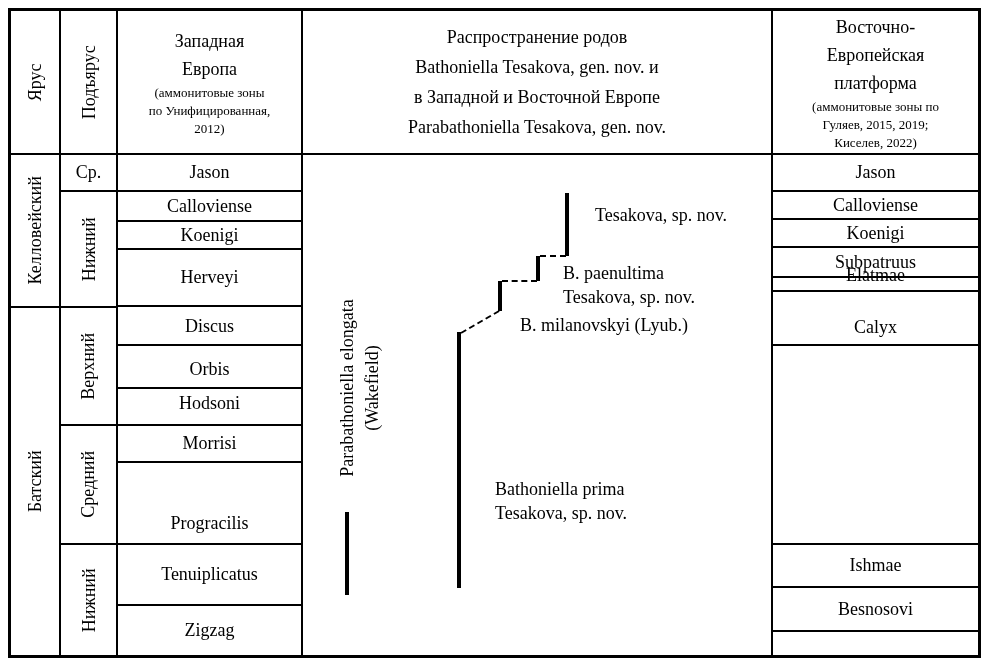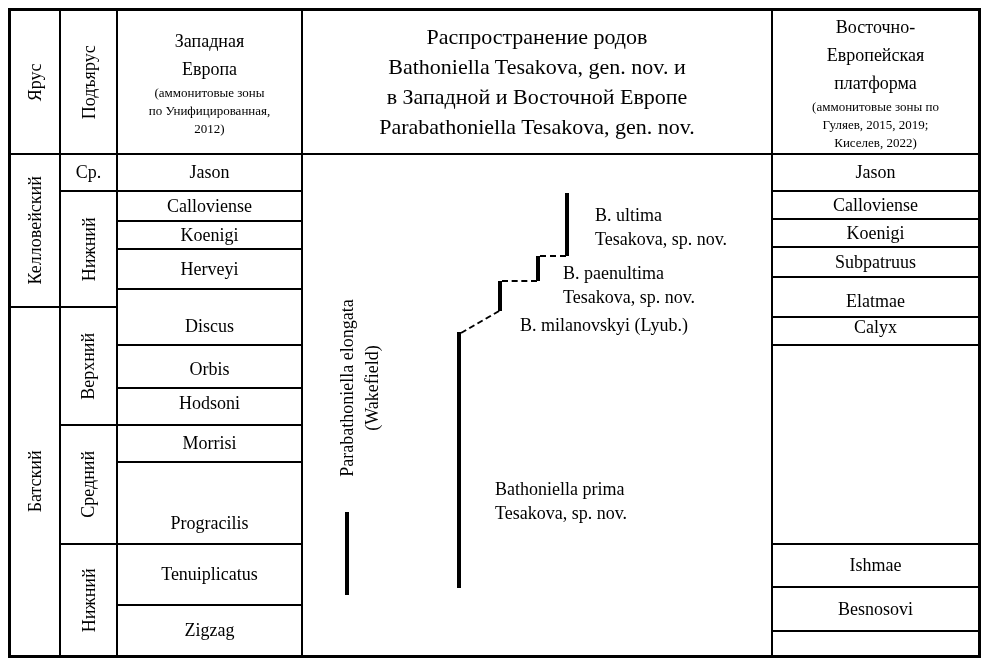--- a/index.html
+++ b/index.html
@@ -16,21 +16,21 @@
     position:absolute; left:0; right:0;
     border-bottom:2px solid #000;
     display:flex; align-items:center; justify-content:center;
     text-align:center; font-size:18px; line-height:1.15;
   }
   .cell.nb { border-bottom:none; }
   .rotspan { transform:rotate(-90deg); white-space:nowrap; display:inline-block; }
   .hdrcell { flex-direction:column; }
   .hdr-title { font-size:18px; line-height:28px; }
   .hdr-note { font-size:13px; line-height:16px; margin-top:2px; }
-  .range-hdr-line { font-size:22px; line-height:30px;text-align:right; }
+  .range-hdr-line { font-size:18px; line-height:30px;text-align:right; }
   .range-body { position:absolute; left:0; right:0; top:144px; height:500px; }
   .rl { position:absolute; width:4px; background:#000; }
   .dash-h { position:absolute; border-top:2px dashed #000; height:0; }
   .dash-diag { position:absolute; border-top:2px dashed #000; height:0; transform-origin:left center; }
   .taxon { position:absolute; font-size:18px; line-height:24px; white-space:nowrap; text-align:left; }
   .taxon-rot { position:absolute; left:-62px; top:207px; width:240px; height:52px;
     transform:rotate(-90deg); text-align:center; font-size:18px; line-height:25px; white-space:nowrap; }
 </style>
 </head>
 <body>
@@ -75,21 +75,21 @@
       <div class="cell hdrcell" style="top:0;height:144px;">
         <div class="hdr-title">Западная</div>
         <div class="hdr-title">Европа</div>
         <div class="hdr-note">(аммонитовые зоны</div>
         <div class="hdr-note">по Унифицированная,</div>
         <div class="hdr-note">2012)</div>
       </div>
       <div class="cell" style="top:144px;height:37px;">Jason</div>
       <div class="cell" style="top:181px;height:30px;">Calloviense</div>
       <div class="cell" style="top:211px;height:28px;">Koenigi</div>
-      <div class="cell" style="top:239px;height:40px;">Herveyi</div>
+      <div class="cell" style="top:239px;height:57px;">Herveyi</div>
       <div class="cell" style="top:297px;height:38px;">Discus</div>
       <div class="cell" style="top:341px;height:37px;">Orbis</div>
       <div class="cell" style="top:372px;height:43px;">Hodsoni</div>
       <div class="cell" style="top:415px;height:37px;">Morrisi</div>
       <div class="cell" style="top:492px;height:42px;">Progracilis</div>
       <div class="cell" style="top:534px;height:61px;font-family:Liberation Serif, serif;">Tenuiplicatus</div>
       <div class="cell nb" style="top:595px;height:49px;">Zigzag</div>
     </div>
 
     <div class="col" style="left:292px;width:470px;">
@@ -104,21 +104,20 @@
         <div class="rl" style="left:262px;top:38px;height:63px;"></div>
         <div class="dash-h" style="left:237px;top:100px;width:26px;"></div>
         <div class="rl" style="left:233px;top:101px;height:25px;"></div>
         <div class="dash-h" style="left:199px;top:125px;width:35px;"></div>
         <div class="rl" style="left:195px;top:126px;height:30px;"></div>
         <div class="dash-diag" style="left:158px;top:177px;width:44px;transform:rotate(-30deg);"></div>
         <div class="rl" style="left:154px;top:177px;height:256px;"></div>
         <div class="rl" style="left:42px;top:357px;height:83px;"></div>
 
         <div class="taxon" style="left:292px;top:48px;">
-          <div>B. ultima</div>
           <div>Tesakova, sp. nov.</div>
         </div>
         <div class="taxon" style="left:260px;top:106px;">
           <div>B. paenultima</div>
           <div>Tesakova, sp. nov.</div>
         </div>
         <div class="taxon" style="left:217px;top:158px;">
           <div>B. milanovskyi (Lyub.)</div>
         </div>
         <div class="taxon" style="left:192px;top:294px;margin-top:28px;">
@@ -139,21 +138,21 @@
         <div class="hdr-title">Европейская</div>
         <div class="hdr-title">платформа</div>
         <div class="hdr-note">(аммонитовые зоны по</div>
         <div class="hdr-note">Гуляев, 2015, 2019;</div>
         <div class="hdr-note">Киселев, 2022)</div>
       </div>
       <div class="cell" style="top:144px;height:37px;">Jason</div>
       <div class="cell" style="top:181px;height:28px;">Calloviense</div>
       <div class="cell" style="top:209px;height:28px;">Koenigi</div>
       <div class="cell" style="top:237px;height:30px;">Subpatruus</div>
-      <div class="cell" style="top:275px;height:32px;">Elatmae</div>
+      <div class="cell" style="top:249px;height:32px;">Elatmae</div>
       <div class="cell" style="top:299px;height:36px;">Calyx</div>
       <div class="cell" style="top:335px;height:199px;"></div>
       <div class="cell" style="top:534px;height:43px;">Ishmae</div>
       <div class="cell" style="top:577px;height:44px;">Besnosovi</div>
       <div class="cell nb" style="top:621px;height:23px;"></div>
     </div>
 
   </div>
 </div>
 

